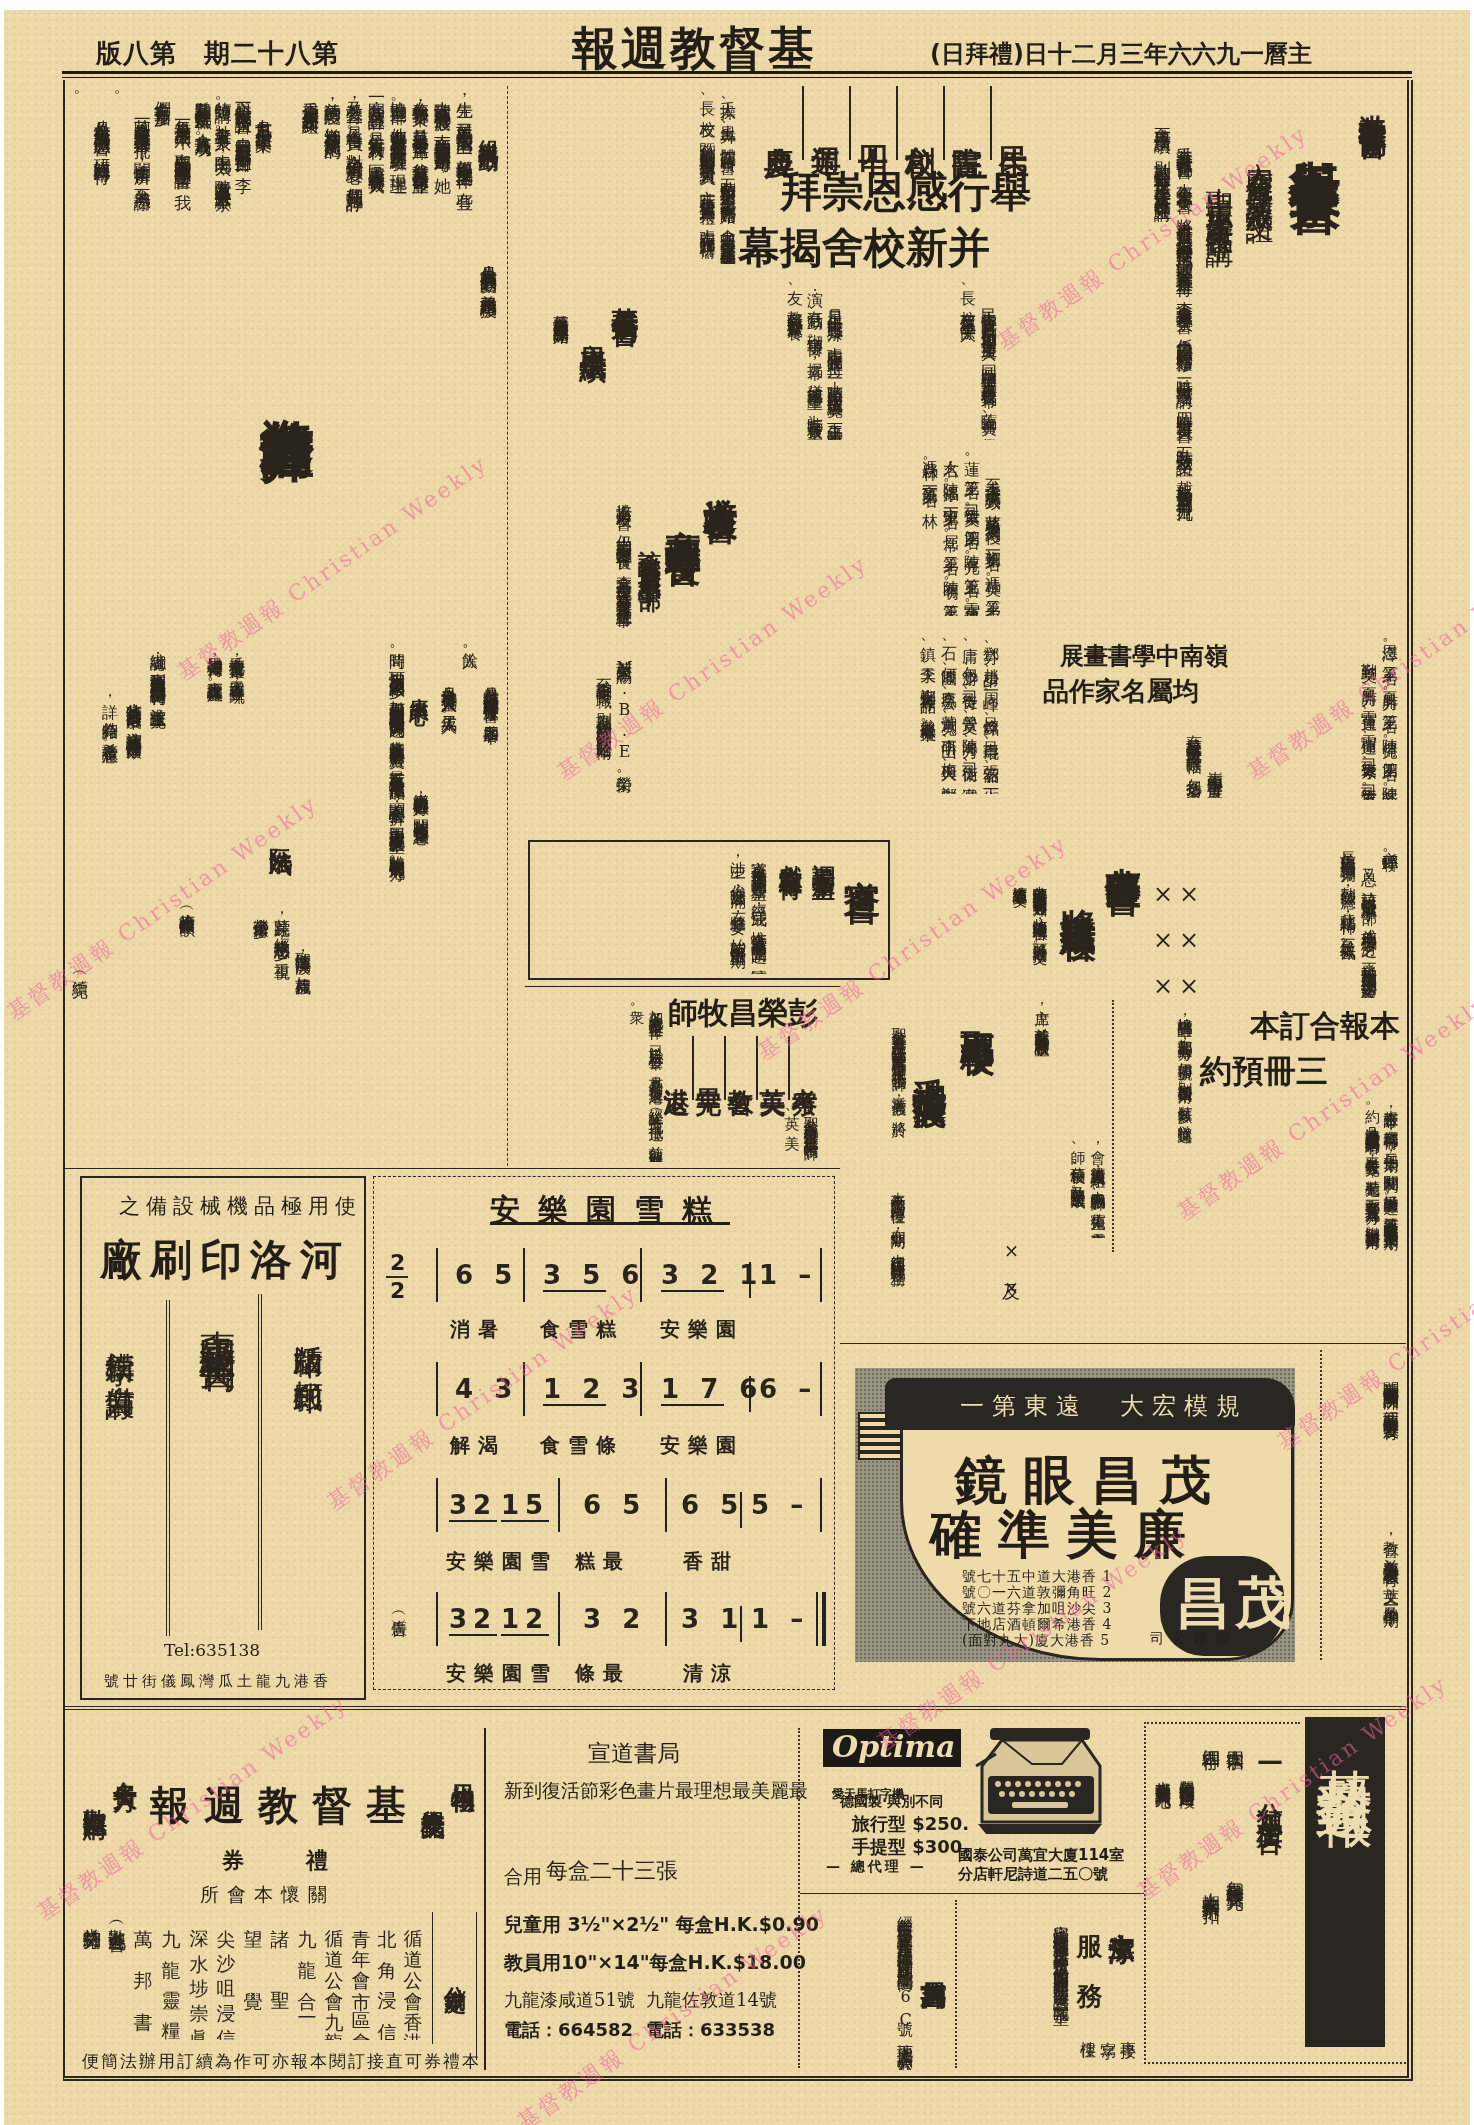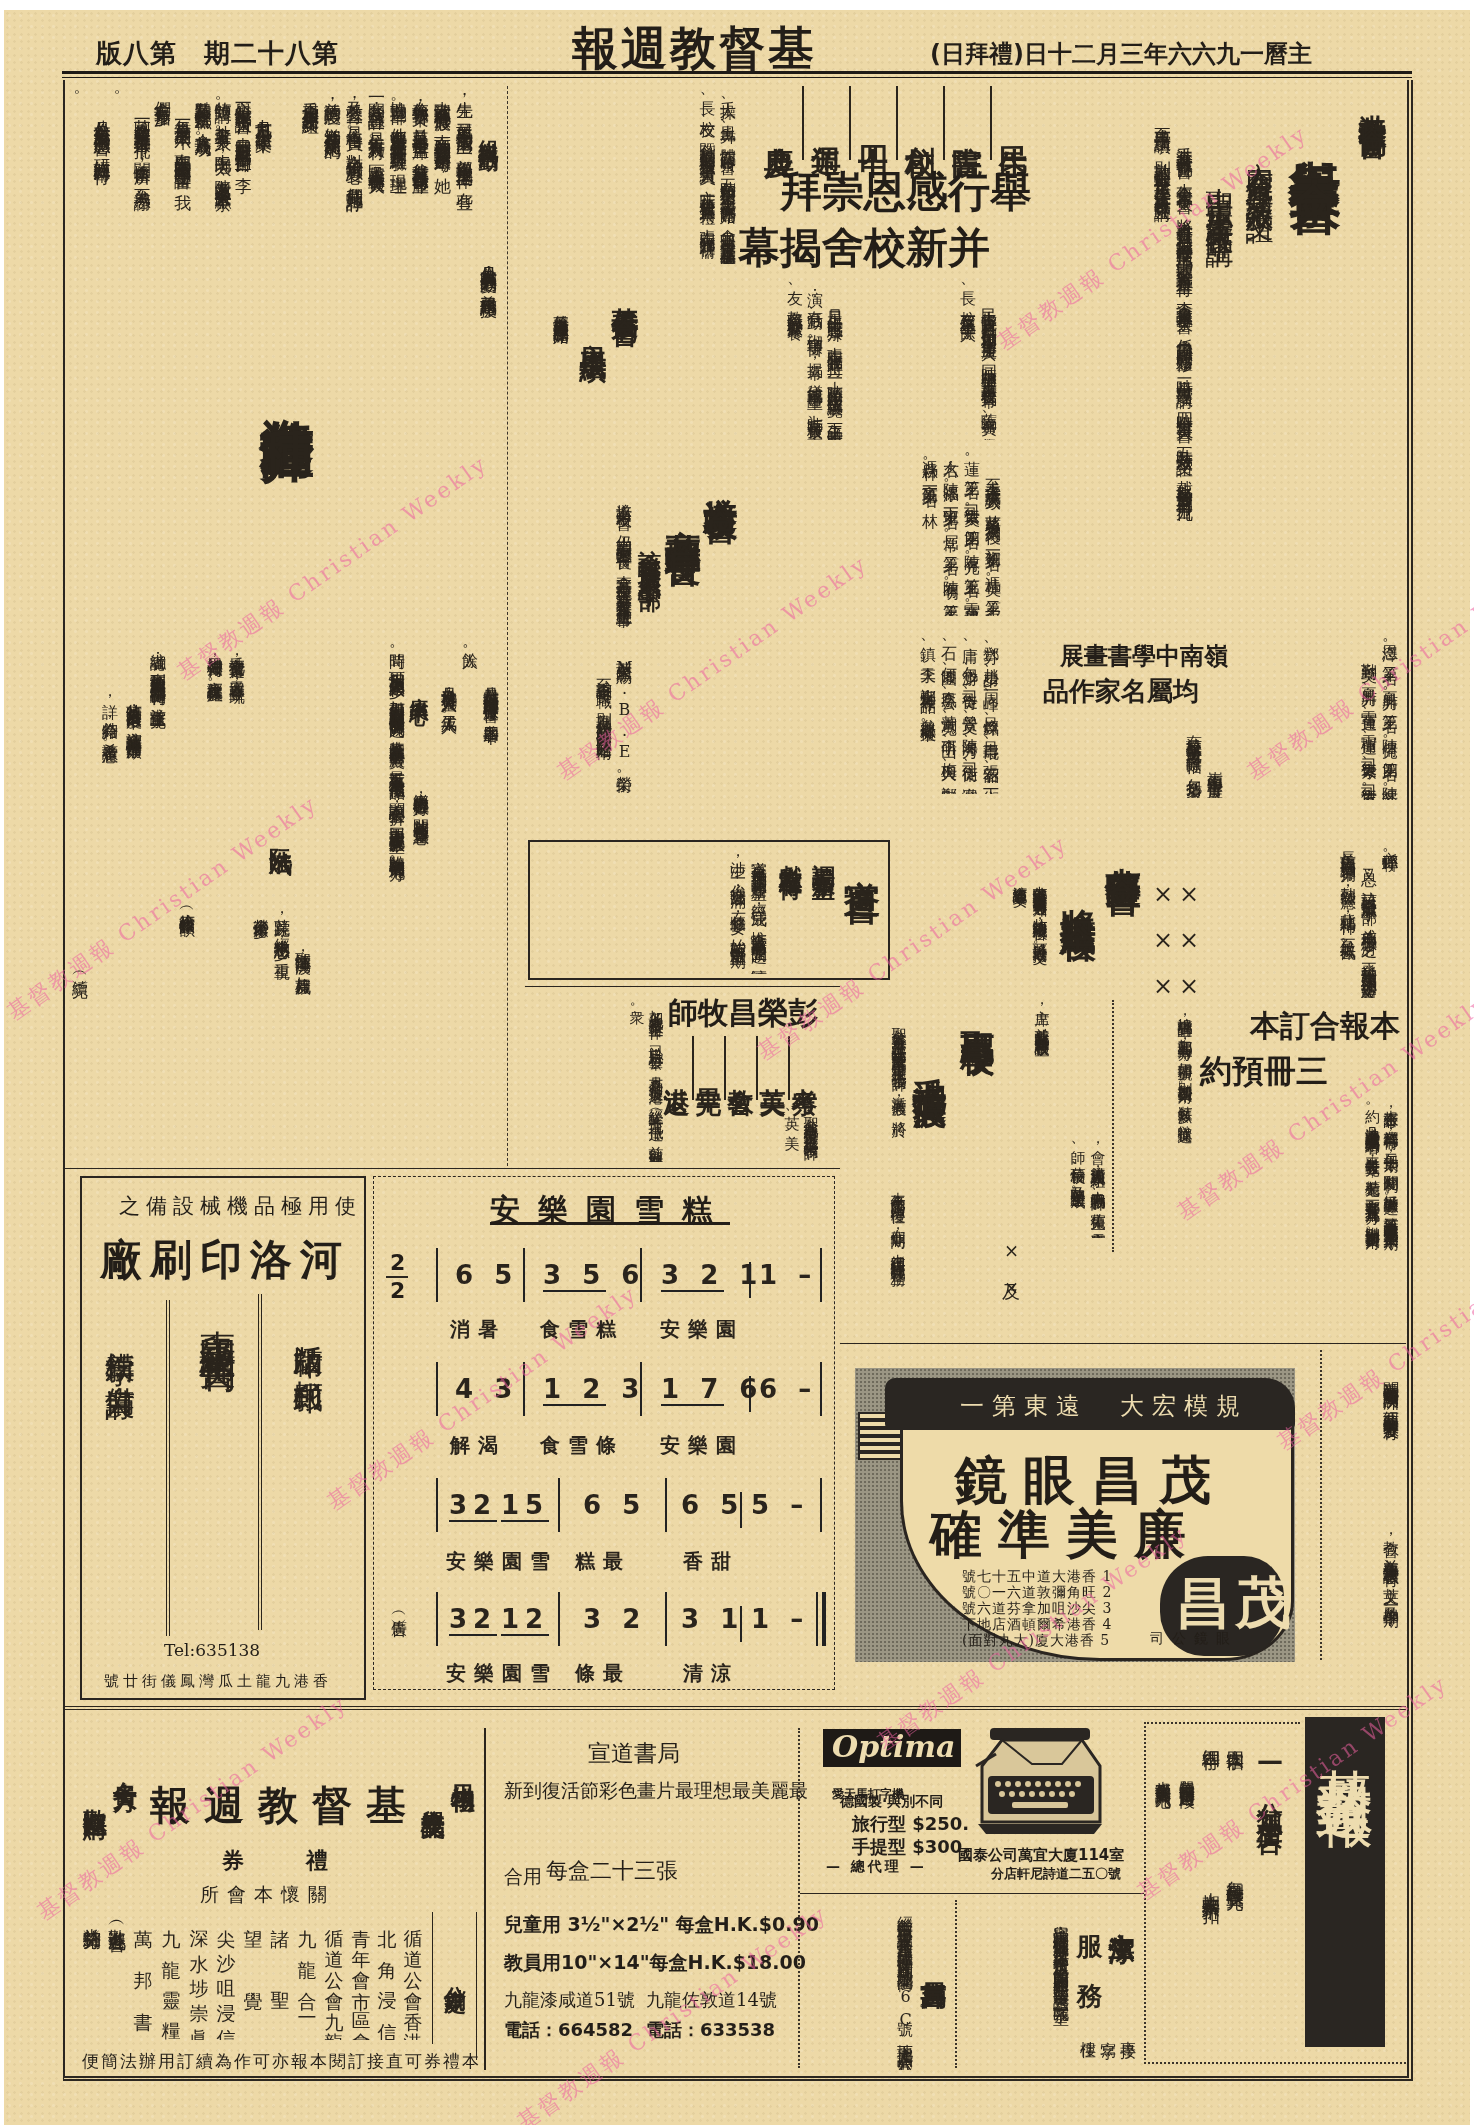--- a/index.html
+++ b/index.html
@@ -343,21 +343,21 @@
       <circle cx="70" cy="68" r="3"></circle>
       <circle cx="80" cy="68" r="3"></circle>
       <circle cx="90" cy="68" r="3"></circle>
       <circle cx="100" cy="68" r="3"></circle>
     <rect x="40" y="76" width="56" height="6" rx="2"></rect>
   </g>
   <path d="M4 40 L24 28" stroke="#2a2622" stroke-width="3"></path>
   <path d="M6 98 L130 98 L122 108 L14 108 Z" fill="#2a2622"></path>
 </svg>
 <div class="ltr b" style="left:958px;top:1846px;font-size:15px;">國泰公司萬宜大廈114室</div>
-<div class="ltr b" style="left:958px;top:1865px;font-size:13px;margin-left:33px;">分店軒尼詩道二五〇號</div>
+<div class="ltr b" style="left:958px;top:1865px;font-size:15px;">分店軒尼詩道二五〇號</div>
 <div class="hr" style="left:800px;top:1893px;width:344px;border-top-width:1px;"></div>
 
 <div class="v b" style="left:918px;top:1962px;width:32px;height:100px;font-size:26px;line-height:32px;letter-spacing:0px;">萬邦書局</div>
 <div class="v" style="left:808px;top:1904px;width:108px;height:166px;font-size:16px;line-height:21.5px;letter-spacing:2px;">經營中西圖書學校課本文具體育用品洋紙簿冊文件印刷玩具地址花園街76號C地下電話八四六〇八五</div>
 <div class="vrd" style="left:955px;top:1900px;height:168px;"></div>
 
 <div class="v b" style="left:1106px;top:1912px;width:32px;height:112px;font-size:26px;line-height:32px;letter-spacing:2px;">立生潔淨</div>
 <div class="v b just" style="left:1074px;top:1914px;width:32px;height:98px;font-size:26px;line-height:32px;">服務社</div>
 <div class="v pl" style="left:1076px;top:2028px;width:62px;height:42px;font-size:16px;line-height:20px;letter-spacing:2px;">專接
 寫字

